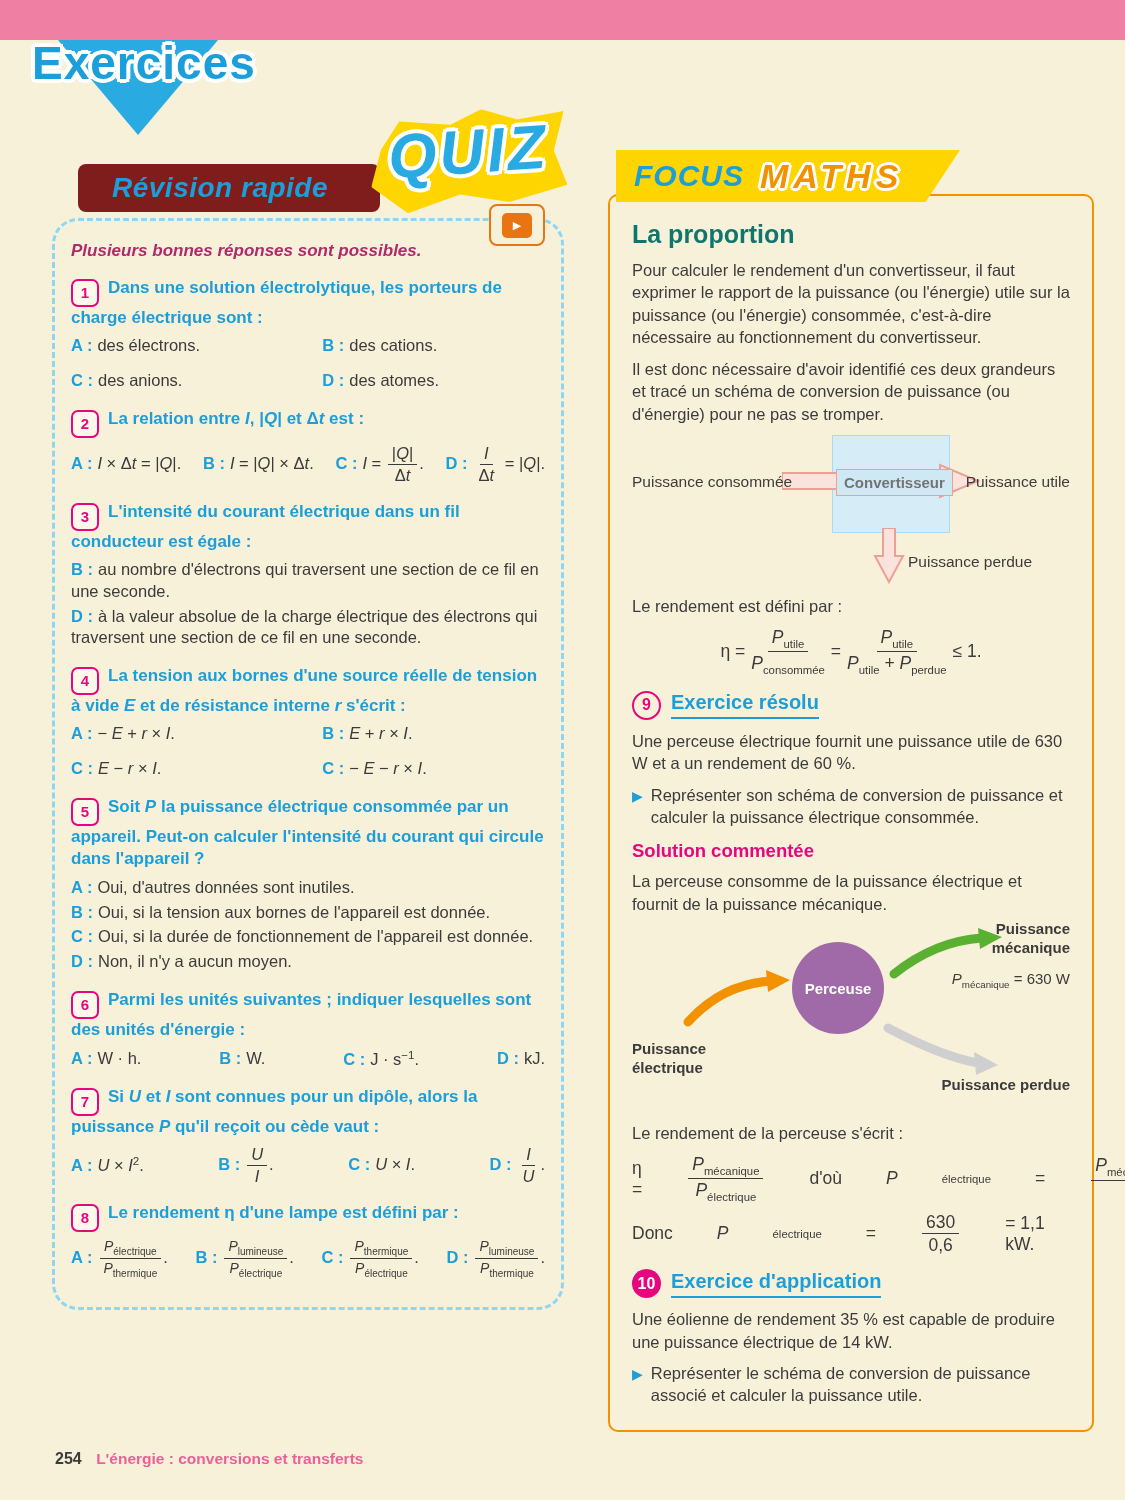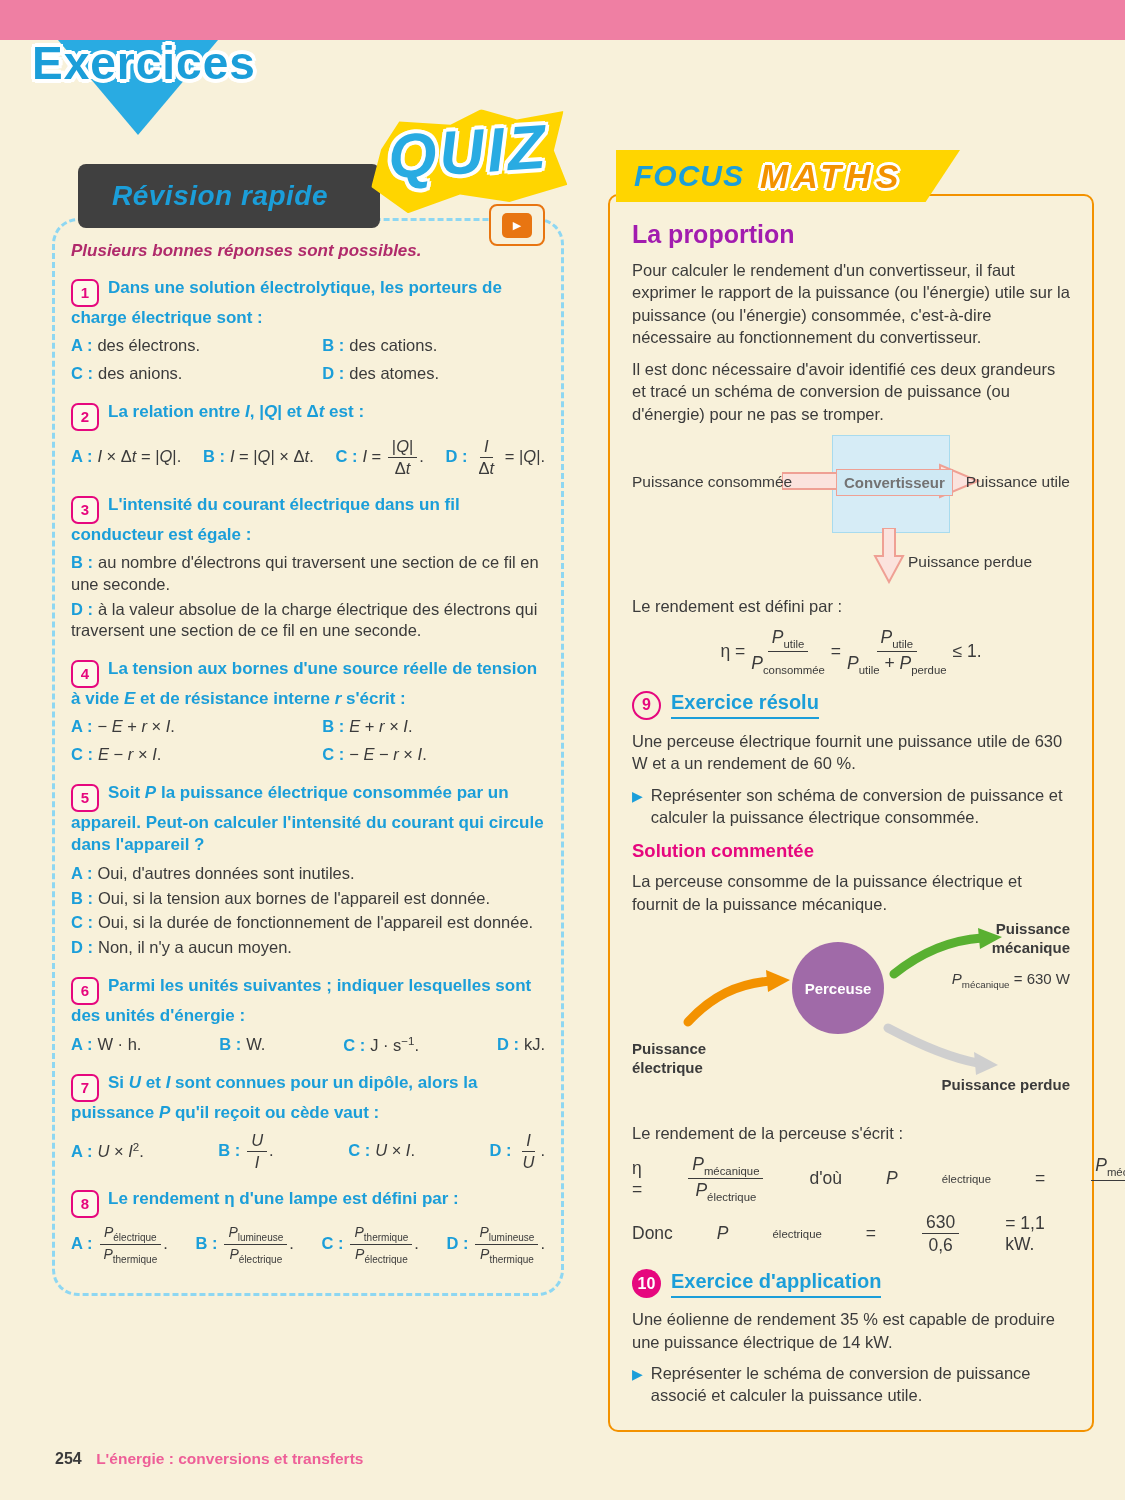--- a/index.html
+++ b/index.html
@@ -9,42 +9,42 @@
   
   .top-band{position:absolute;top:0;left:0;width:100%;height:40px;background:#ef7fa3;}
   .top-triangle{position:absolute;top:40px;left:58px;width:0;height:0;
     border-left:80px solid transparent;border-right:80px solid transparent;border-top:95px solid #29abe2;}
   .page-title{position:absolute;top:36px;left:32px;margin:0;font-size:46px;font-weight:800;color:#1b9ed9;letter-spacing:1px;
     text-shadow:-3px -3px 0 #fff,3px -3px 0 #fff,-3px 3px 0 #fff,3px 3px 0 #fff,-4px 0 0 #fff,4px 0 0 #fff,0 -4px 0 #fff,0 4px 0 #fff;}
 
   
   .left-col{position:absolute;left:52px;top:150px;width:512px;}
   .quiz-banner{position:relative;height:66px;z-index:2;}
-  .banner-pill{position:absolute;left:26px;top:14px;width:302px;height:64px;background:#404040;border-radius:8px;
+  .banner-pill{position:absolute;left:26px;top:14px;width:302px;height:48px;background:#7f1d1d;border-radius:8px;
     display:flex;align-items:center;padding-left:34px;box-sizing:border-box;}
   .banner-pill span{color:#1b9ed9;font-size:28px;font-weight:800;font-style:italic;letter-spacing:.5px;}
   .quiz-logo-bg{position:absolute;left:318px;top:-40px;width:196px;height:100px;background:#ffd500;transform:rotate(-3deg);
     clip-path:polygon(6% 35%,16% 8%,42% 14%,58% 0%,76% 12%,100% 6%,94% 45%,100% 80%,70% 94%,45% 84%,18% 100%,0% 72%);}
   .quiz-logo{position:absolute;left:336px;top:-34px;font-size:62px;font-weight:800;font-style:italic;color:#29abe2;
     transform:rotate(-4deg);letter-spacing:3px;
     text-shadow:-3px -3px 0 #fff,3px -3px 0 #fff,-3px 3px 0 #fff,3px 3px 0 #fff,-4px 0 0 #fff,4px 0 0 #fff,0 -4px 0 #fff,0 4px 0 #fff;}
   .quiz-box{position:relative;margin-top:2px;border:3px dashed #8ed7f2;border-radius:26px;padding:20px 16px 12px;box-sizing:border-box;}
   .video-btn{position:absolute;top:-17px;right:16px;width:52px;height:38px;background:#f8f1da;border:2px solid #e87511;
     border-radius:8px;display:flex;align-items:center;justify-content:center;cursor:pointer;}
   .video-inner{width:30px;height:25px;background:#e87511;border-radius:5px;color:#fff;font-size:11px;
     display:flex;align-items:center;justify-content:center;}
   .quiz-intro{margin:0 0 16px;color:#b02a6b;font-weight:700;font-style:italic;font-size:17px;}
 
   .question{margin-bottom:16px;}
   .q-title{margin:0 0 6px;color:#1b9ed9;font-weight:700;font-size:17px;line-height:1.32;}
   .q-num{display:inline-flex;align-items:center;justify-content:center;width:24px;height:24px;border:2px solid #e6077e;
     border-radius:7px;color:#e6077e;font-size:15px;font-weight:700;margin-right:9px;vertical-align:-5px;background:#fdf8ea;}
   .ans{font-size:16.5px;color:#3b3b3b;line-height:1.32;}
   .ans-label{color:#1b9ed9;font-weight:700;margin-right:5px;}
-  .ans-grid{display:grid;grid-template-columns:53% 47%;row-gap:6px;}
+  .ans-grid{display:grid;grid-template-columns:53% 47%;row-gap:13px;}
   .ans-row{display:flex;justify-content:space-between;align-items:center;}
   .ans-row .ans{white-space:nowrap;}
   .ans-list p{margin:3px 0;}
   .q8row .frac{font-size:14px;}
   .q8row sub{font-size:10px;}
 
   .frac{display:inline-flex;flex-direction:column;align-items:center;vertical-align:middle;margin:0 2px;line-height:1.15;}
   .fn{padding:0 4px 1px;border-bottom:1.4px solid #3b3b3b;}
   .fd{padding:1px 4px 0;}
   sub{font-size:.65em;}
@@ -53,21 +53,21 @@
 
   
   .right-col{position:absolute;left:608px;top:148px;width:486px;}
   .focus-banner{position:relative;height:58px;z-index:2;}
   .focus-shape{position:absolute;left:8px;top:2px;width:344px;height:52px;background:#ffd500;
     clip-path:polygon(0 0,100% 0,90% 100%,0 100%);display:flex;align-items:center;gap:16px;padding-left:18px;box-sizing:border-box;}
   .focus-word{color:#1b9ed9;font-size:30px;font-weight:800;font-style:italic;letter-spacing:1px;}
   .maths-word{color:#f39200;font-size:34px;font-weight:800;font-style:italic;letter-spacing:5px;
     text-shadow:-2px -2px 0 #fff,2px -2px 0 #fff,-2px 2px 0 #fff,2px 2px 0 #fff,-3px 0 0 #fff,3px 0 0 #fff,0 -3px 0 #fff,0 3px 0 #fff;}
   .focus-box{position:relative;margin-top:-12px;border:2px solid #f39200;border-radius:10px;padding:24px 22px 14px;box-sizing:border-box;}
-  .focus-heading{margin:0 0 10px;color:#a21caf;font-size:25px;font-weight:800;}
+  .focus-heading{margin:0 0 10px;color:#0f766e;font-size:25px;font-weight:800;}
   .focus-box p{margin:0 0 9px;font-size:16.5px;line-height:1.36;}
 
   .diagram1{position:relative;height:152px;margin:10px 0 8px;font-size:15.5px;}
   .d1-rect{position:absolute;left:200px;top:0;width:116px;height:96px;background:#d6ecf6;border:1px solid #a8dbee;}
   .d1-harrow{position:absolute;left:150px;top:28px;}
   .d1-conv{position:absolute;left:204px;top:34px;background:#cfe9f4;border:1.6px solid #efa094;color:#737373;
     font-weight:700;padding:4px 7px;font-size:15px;white-space:nowrap;}
   .d1-left{position:absolute;left:0;top:38px;white-space:nowrap;}
   .d1-right{position:absolute;right:0;top:38px;white-space:nowrap;}
   .d1-varrow{position:absolute;left:240px;top:93px;}

